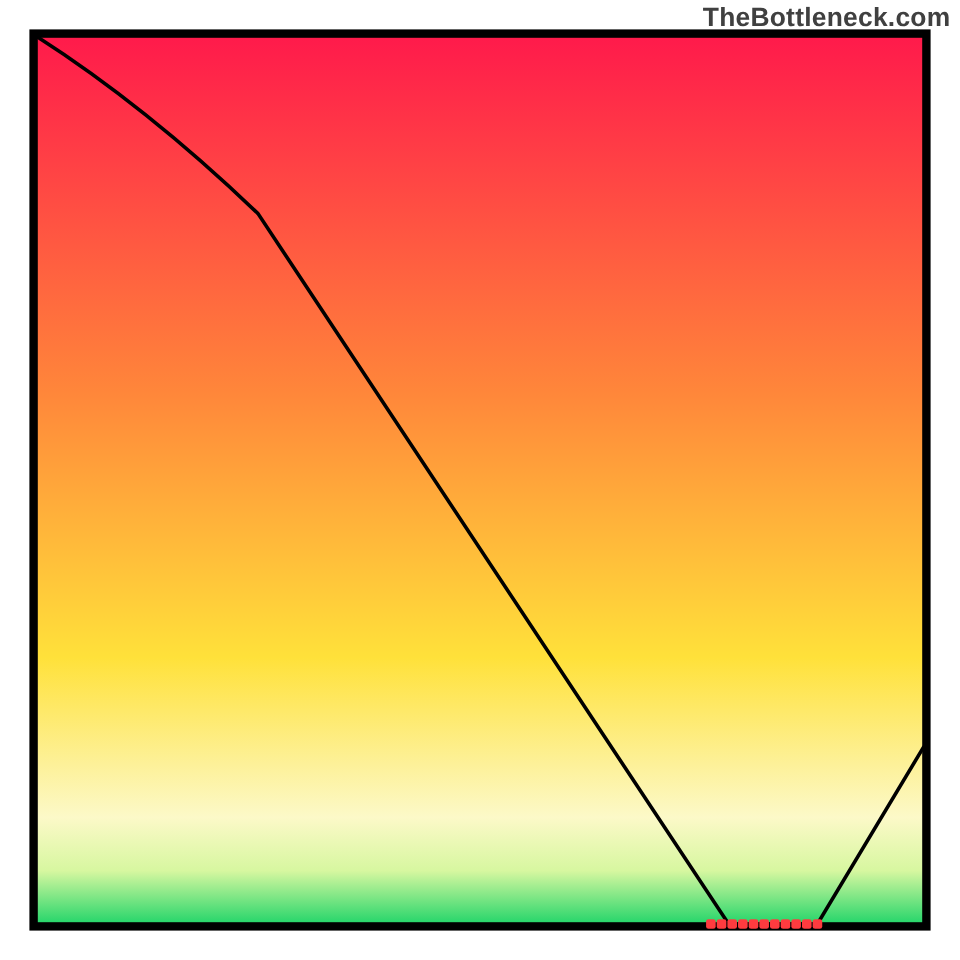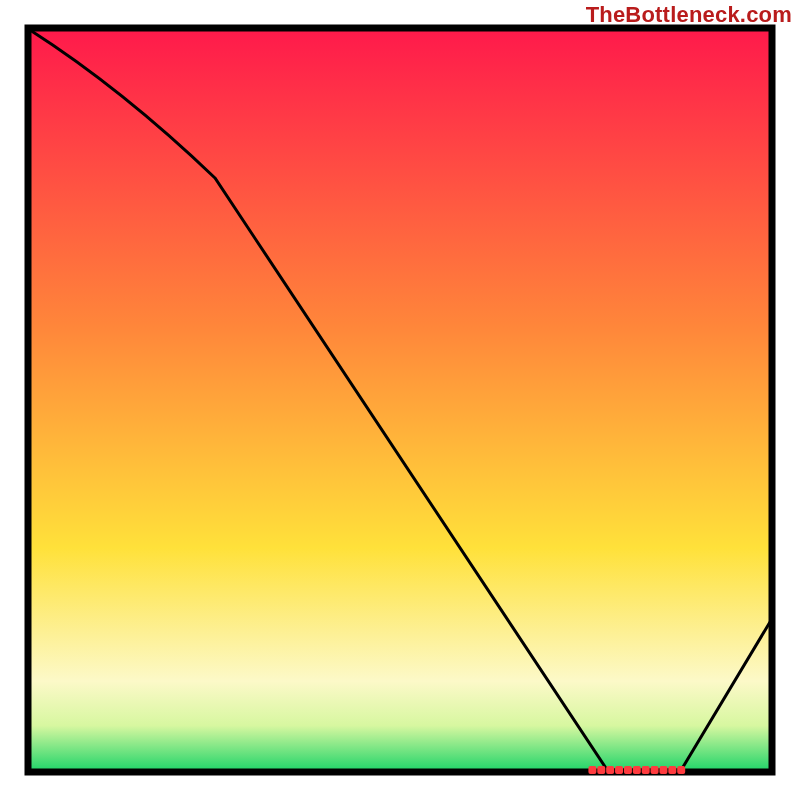--- a/index.html
+++ b/index.html
@@ -14,21 +14,21 @@
     position: relative;
     width: 800px;
     height: 800px;
   }
   .watermark {
     position: absolute;
     top: 2px;
     right: 8px;
     font-size: 22px;
     font-weight: bold;
-    color: #b91c1c;
+    color: #404040;
     letter-spacing: 0.2px;
   }
   svg {
     display: block;
   }
 </style>
 </head>
 <body>
 
 <div class="wrap">

